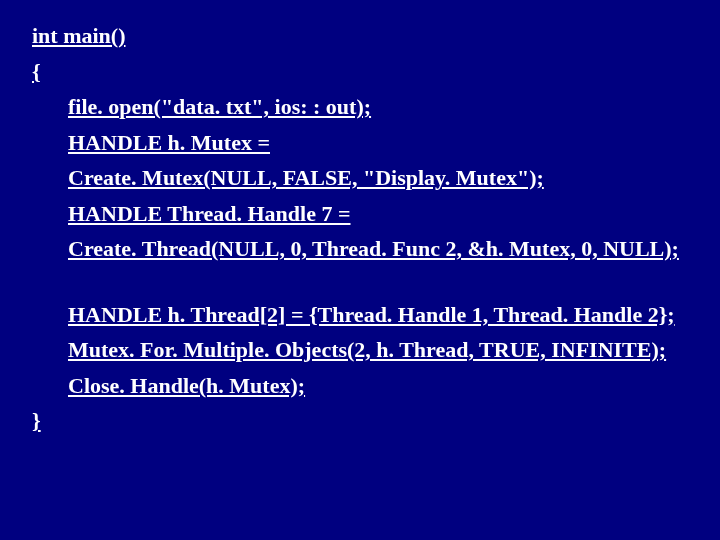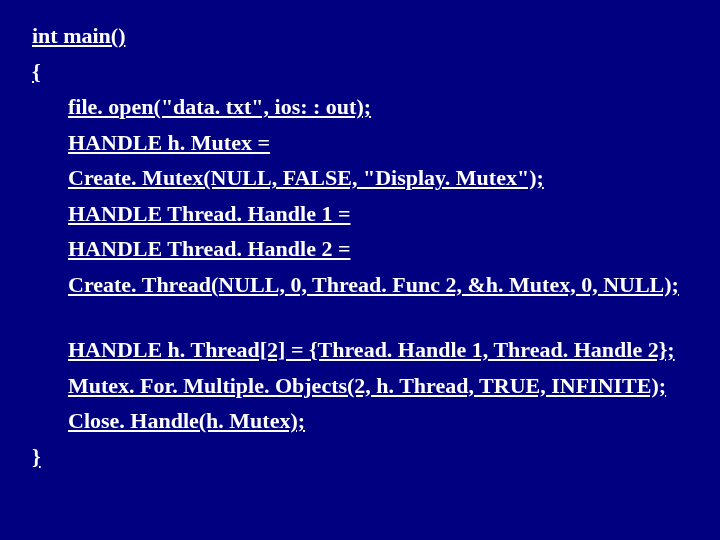--- a/index.html
+++ b/index.html
@@ -38,25 +38,24 @@
   <p class="line group">{</p>
 
   <p class="line indent1 group">file. open("data. txt", ios: : out);</p>
 
   <div class="group">
     <p class="line indent1">HANDLE h. Mutex =</p>
     <p class="line indent1">Create. Mutex(NULL, FALSE, "Display. Mutex");</p>
   </div>
 
   <div class="group">
-    <p class="line indent1">HANDLE Thread. Handle 1 =</p>
+    <p class="line indent1">HANDLE Thread. Handle 7 =</p>
   </div>
 
   <div class="group">
-    <p class="line indent1">HANDLE Thread. Handle 2 =</p>
     <p class="line indent1">Create. Thread(NULL, 0, Thread. Func 2, &amp;h. Mutex, 0, NULL);</p>
   </div>
 
   <div class="gap"></div>
 
   <p class="line indent1 group">HANDLE h. Thread[2] = {Thread. Handle 1, Thread. Handle 2};</p>
   <p class="line indent1 group">Mutex. For. Multiple. Objects(2, h. Thread, TRUE, INFINITE);</p>
   <p class="line indent1 group">Close. Handle(h. Mutex);</p>
   <p class="line">}</p>
 </div>

